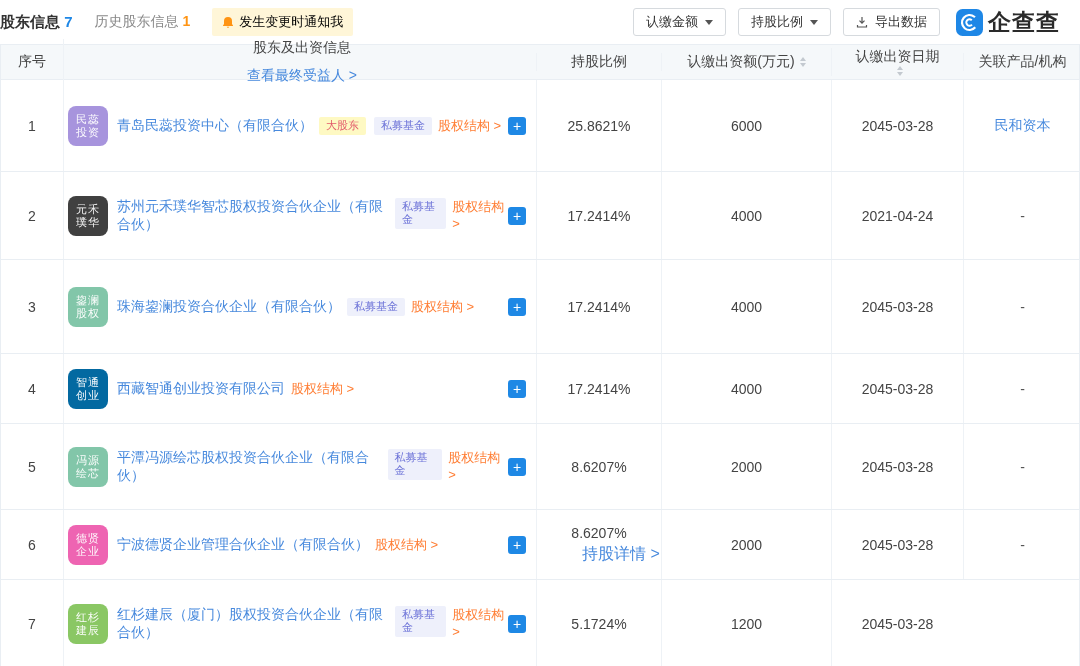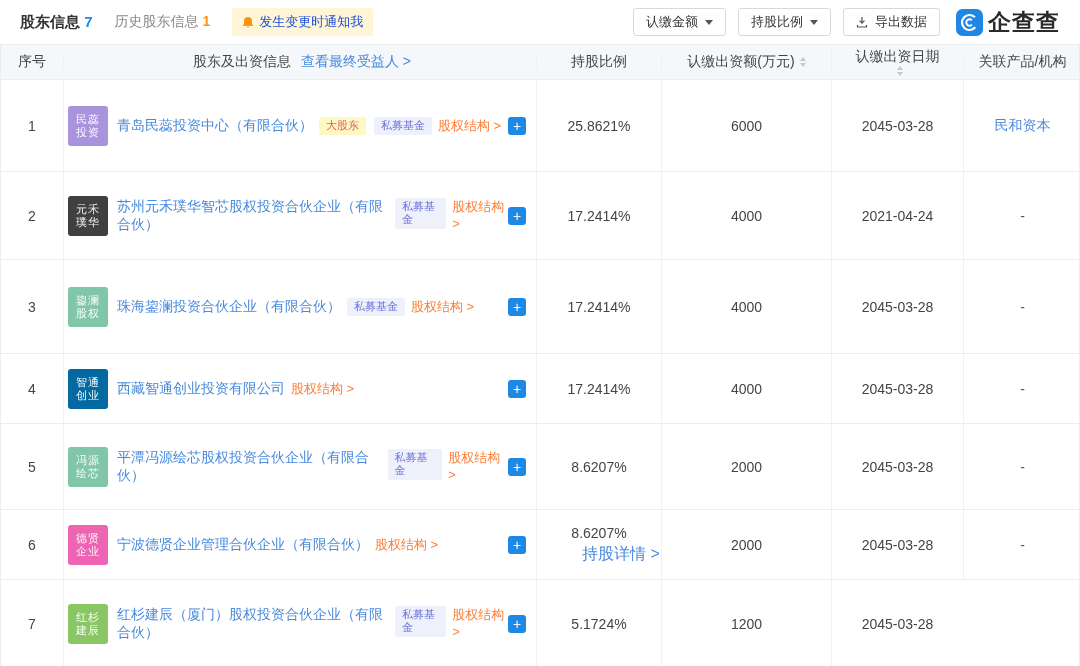--- a/index.html
+++ b/index.html
@@ -4,28 +4,28 @@
 <style>
   * { margin:0; padding:0; box-sizing:border-box; }
   html,body { background:#fff; }
   body {
     width:1080px; height:666px; overflow:hidden;
     font-family:"Liberation Sans","DejaVu Sans",sans-serif;
     color:#333;
   }
 
   
-  .topbar { height:44px; display:flex; align-items:center; padding:0 20px 0 20px; }
+  .topbar { height:44px; display:flex; align-items:center; padding:0 20px 0 0; }
   .tab { display:flex; align-items:baseline; gap:5px; cursor:pointer; }
   .tab-main { font-size:15px; font-weight:bold; color:#333; }
   .tab-main .cnt { color:#1e87e6; }
   .tab-hist { font-size:14px; color:#888; margin-left:22px; font-weight:normal; }
   .tab-hist .cnt { color:#ff9413; font-weight:bold; }
   .notify { display:flex; align-items:center; gap:5px; margin-left:22px;
-    background:#fff6d8; color:#1d4ed8; font-size:13px; padding:5px 10px; border-radius:2px; cursor:pointer; }
+    background:#fff6d8; color:#000000; font-size:13px; padding:5px 10px; border-radius:2px; cursor:pointer; }
   .spacer { flex:1; }
   .btn { display:inline-flex; align-items:center; gap:7px; height:28px; padding:0 12px;
     border:1px solid #d6dade; border-radius:3px; background:#fff; font-size:13px; color:#333;
     cursor:pointer; margin-left:12px; }
   .caret { width:0; height:0; border-left:4px solid transparent; border-right:4px solid transparent;
     border-top:5px solid #555; margin-top:1px; }
   .logo { display:flex; align-items:center; gap:5px; margin-left:16px; }
   .logo-text { font-size:23px; font-weight:bold; color:#2a2a2a; letter-spacing:1px; }
 
   
@@ -37,28 +37,28 @@
   .c-index { width:62px; flex:none; }
   .c-sh { width:473px; flex:none; justify-content:flex-start; padding:0 0 0 4px; }
   .c-ratio { width:125px; flex:none; flex-direction:column; gap:3px; }
   .c-amount { width:170px; flex:none; }
   .c-date { width:132px; flex:none; }
   .c-product { width:118px; flex:none; }
   .row .c-ratio,.row .c-amount,.row .c-date,.row .c-product,
   .thead .c-ratio,.thead .c-amount,.thead .c-date,.thead .c-product { border-left:1px solid #eef2f6; }
   .row .c-sh,.thead .c-sh { border-left:1px solid #eef2f6; }
 
-  .th-sh { gap:10px; }
+  .th-sh { gap:10px;flex-direction:column; }
   .blue-link { color:#4789dd; text-decoration:none; cursor:pointer; }
   .sort { display:inline-flex; flex-direction:column; gap:2px; margin-left:5px; }
   .sort i { display:block; width:0; height:0; border-left:3.5px solid transparent; border-right:3.5px solid transparent; }
   .sort .up { border-bottom:4px solid #c3c9d0; }
   .sort .down { border-top:4px solid #c3c9d0; }
 
-  .avatar { width:40px; height:40px; border-radius:3px; flex:none;
+  .avatar { width:40px; height:40px; border-radius:8px; flex:none;
     display:flex; flex-direction:column; align-items:center; justify-content:center;
     color:rgba(255,255,255,.96); font-size:11px; line-height:13px; letter-spacing:1px; }
   .sh-content { display:flex; flex-direction:row; align-items:flex-start; gap:6px; margin-left:9px; }
   .name { font-size:14px; color:#4789dd; text-decoration:none; cursor:pointer; }
   .tags { display:flex; gap:8px; }
   .tag { font-size:11px; padding:2.5px 7px; border-radius:2px; line-height:13px; }
   .tag-red { color:#e25a6b; background:#fef9c3; }
   .tag-purple { color:#6e74d8; background:#eef0fb; }
   .orange-link { font-size:13px; color:#ff7d33; text-decoration:none; cursor:pointer; }
   .plus-btn { margin-left:auto; margin-right:10px; width:18px; height:18px; flex:none;

